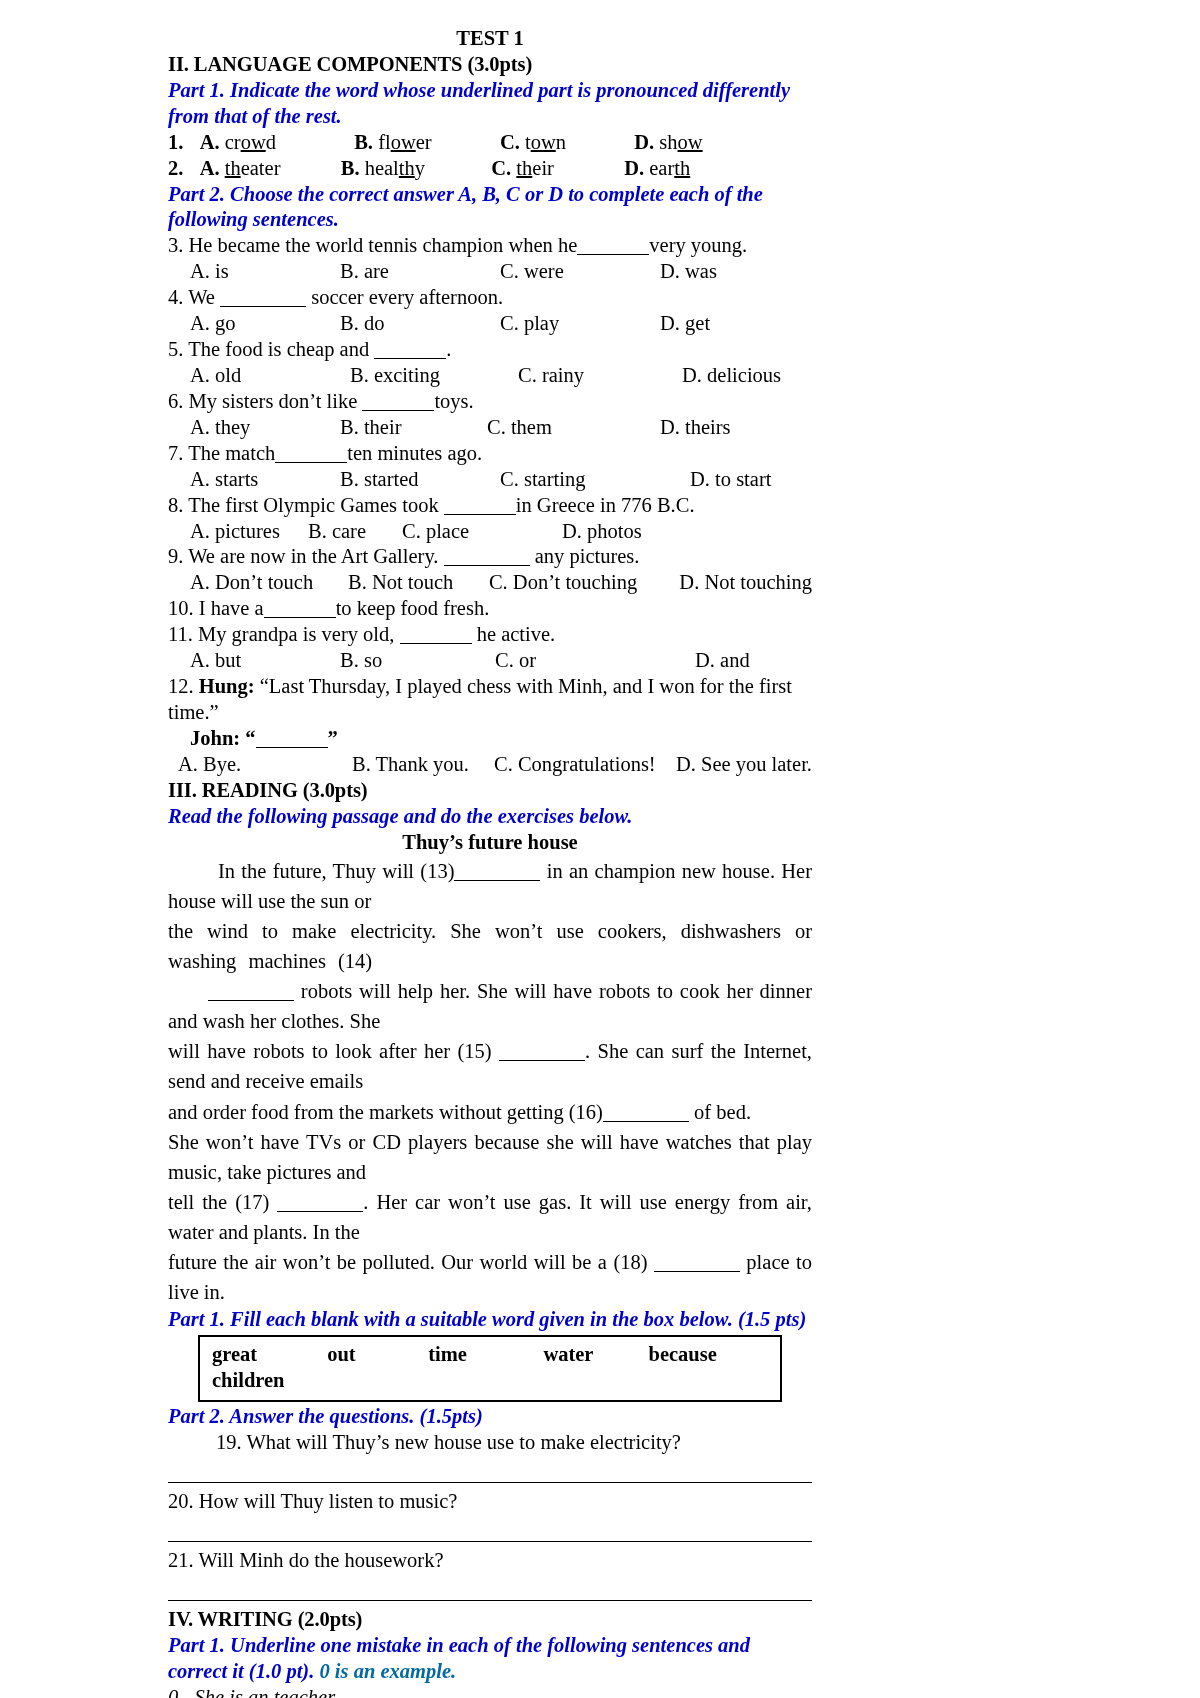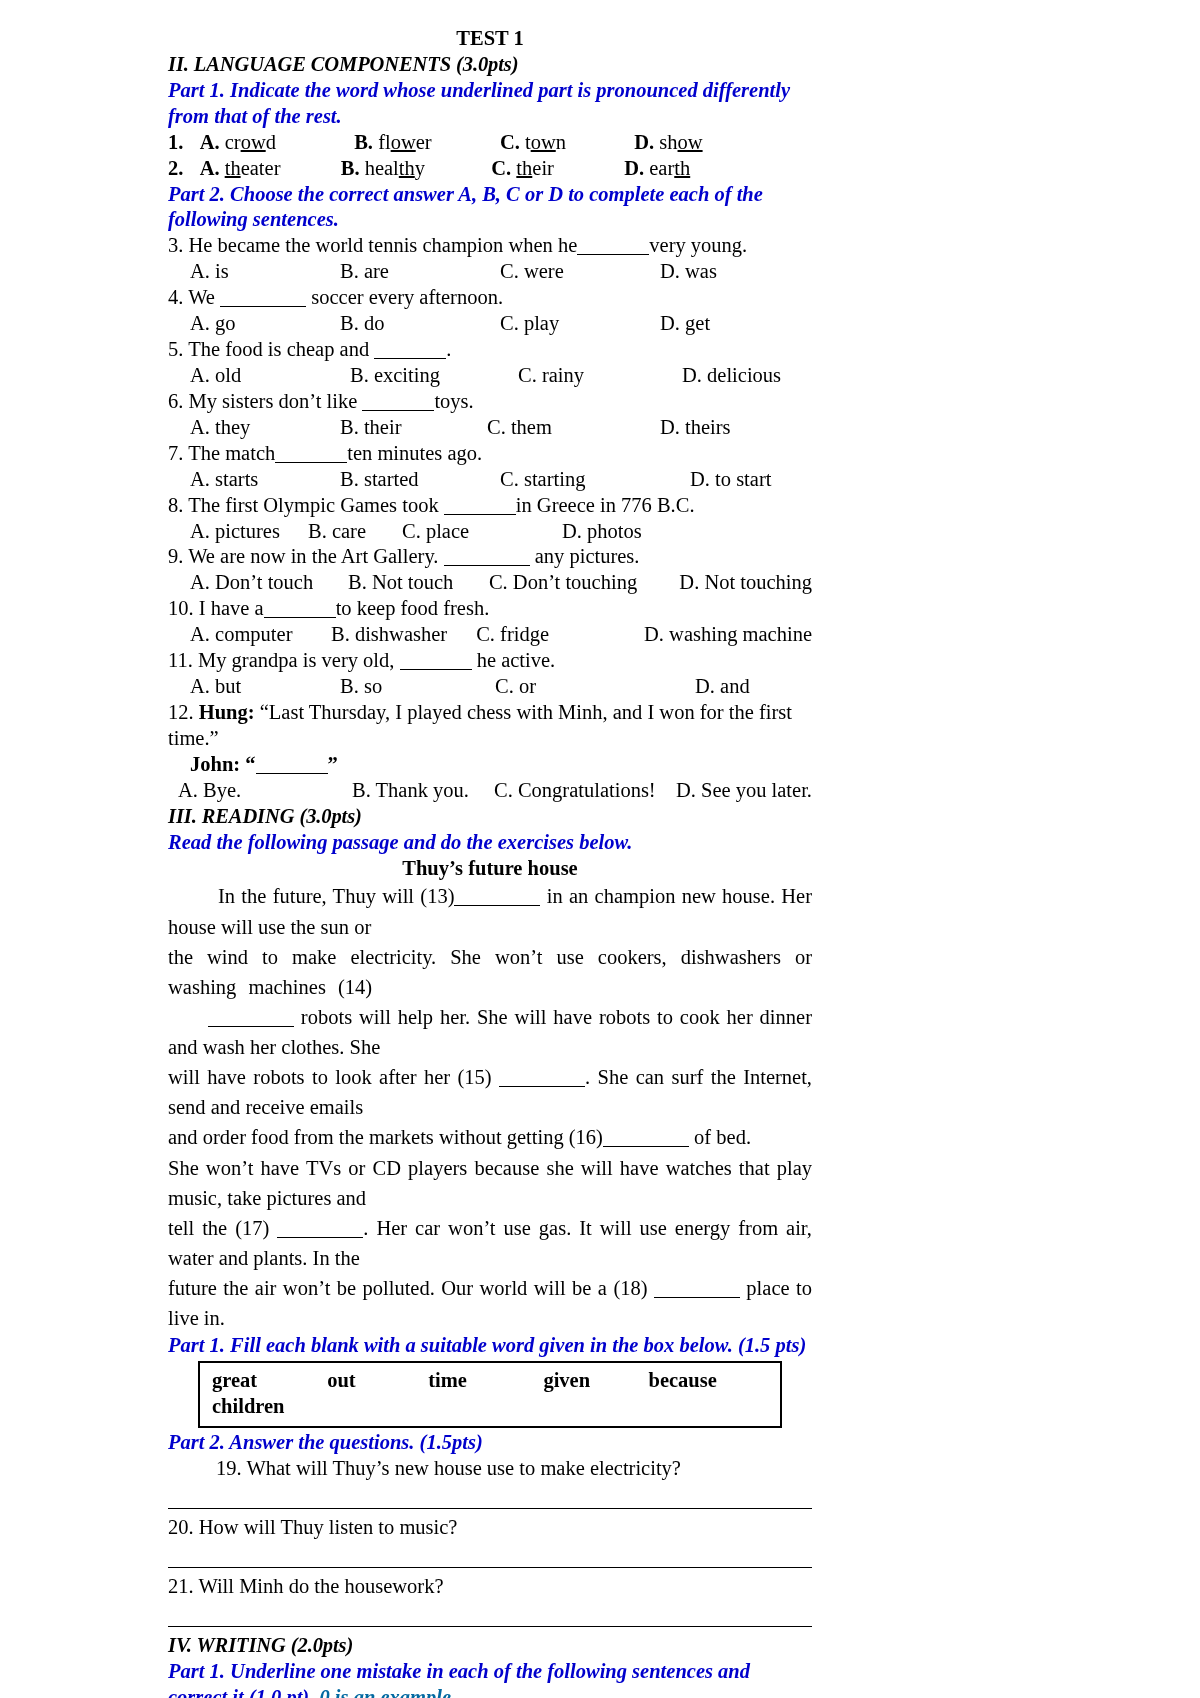--- a/index.html
+++ b/index.html
@@ -31,21 +31,20 @@
     font-style: italic;
   }
   .red-italic {
     color: #0369a1;
     font-weight: bold;
     font-style: italic;
   }
   .section-head {
     font-weight: bold;
     letter-spacing: -0.1px;
-    font-style: italic;
   }
   .title {
     font-weight: bold;
     text-align: center;
   }
   .line { white-space: nowrap; }
   .q-line { margin: 0; }
   .opts {
     display: flex;
     margin: 0;
@@ -212,26 +211,20 @@
       <span class="opt" style="width:166px">A. Don’t touch</span>
       <span class="opt" style="width:148px">B. Not touch</span>
       <span class="opt" style="width:200px">C. Don’t touching</span>
       <span class="opt">D. Not touching</span>
     </div>
 
     <div class="q-line">
       <span>10.</span>
       <span>I have a</span><span class="blank b-md"></span><span>to keep food fresh.</span>
     </div>
-    <div class="opts">
-      <span class="opt" style="width:168px">A. computer</span>
-      <span class="opt" style="width:173px">B. dishwasher</span>
-      <span class="opt" style="width:200px">C. fridge</span>
-      <span class="opt">D. washing machine</span>
-    </div>
 
     <div class="q-line">
       <span>11.</span>
       <span>My grandpa is very old,</span> <span class="blank b-md"></span> <span>he active.</span>
     </div>
     <div class="opts">
       <span class="opt" style="width:150px">A. but</span>
       <span class="opt" style="width:155px">B. so</span>
       <span class="opt" style="width:200px">C. or</span>
       <span class="opt">D. and</span>
@@ -283,21 +276,21 @@
         <span>future the air won’t be polluted. Our world will be a (18) </span><span class="blank b-lg"></span><span> place to live in.</span>
       </div>
     </div>
 
     <div class="blue-italic">Part 1. Fill each blank with a suitable word given in the box below. (1.5 pts)</div>
 
     <div class="wordbox">
       <span style="width:110px">great</span>
       <span style="width:96px">out</span>
       <span style="width:110px">time</span>
-      <span style="width:100px">given</span>
+      <span style="width:100px">water</span>
       <span style="width:118px">because</span>
       <span>children</span>
     </div>
 
     <div class="blue-italic">Part 2. Answer the questions. (1.5pts)</div>
 
     <div class="qa">
       <span>19.</span>
       <span>What will Thuy’s new house use to make electricity?</span>
     </div>

